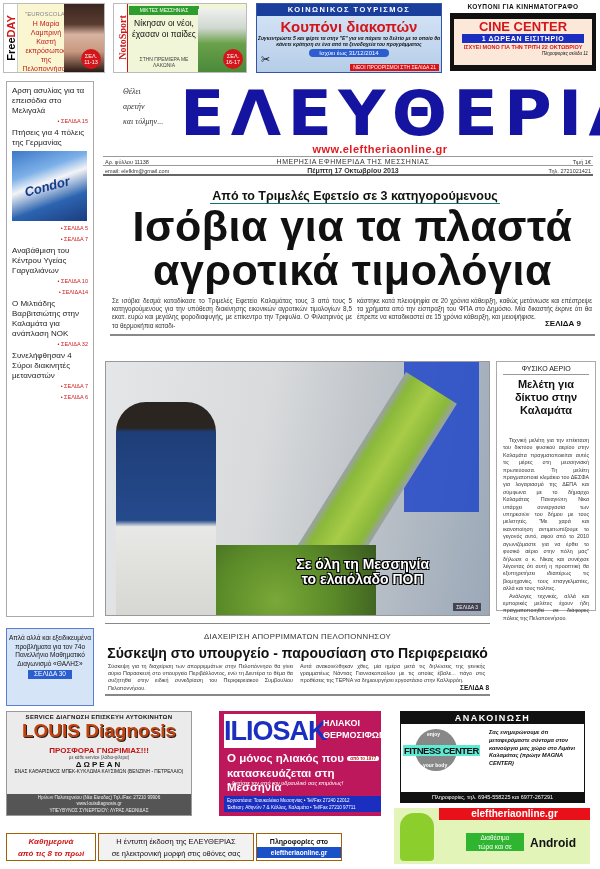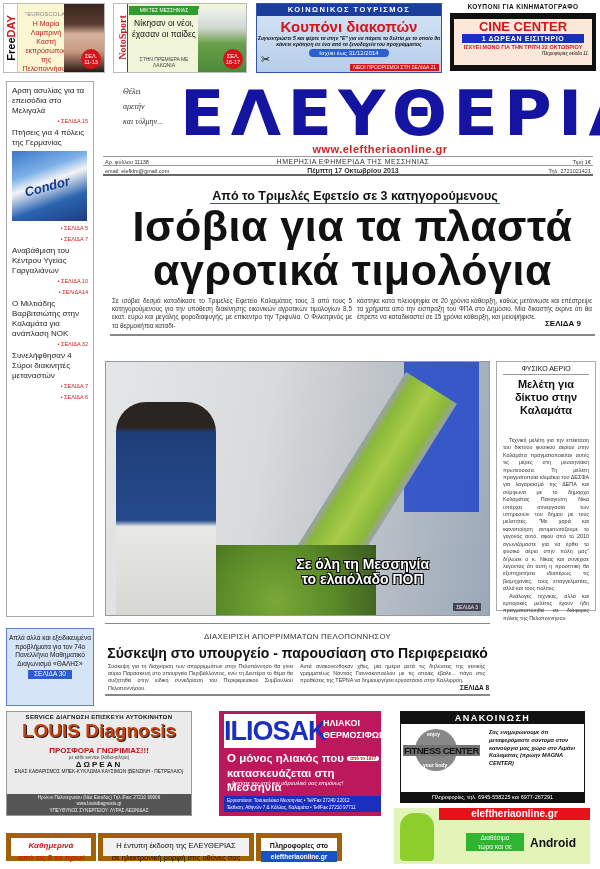--- a/index.html
+++ b/index.html
@@ -91,25 +91,25 @@
 .ad-ilio{left:219px;top:711px;width:162px;height:105px;background:#be185d;color:#fff;overflow:hidden}
 .ad-ilio .logo3{position:absolute;left:5px;top:3px;width:92px;height:34px;background:#fff;color:#1a2fc0;font-weight:bold;font-size:27px;line-height:34px;text-align:center;letter-spacing:-1px}
 .ad-ilio .pr{position:absolute;left:104px;top:6px;font-weight:bold;font-size:9px;line-height:12px}
 .ad-ilio .b1{position:absolute;left:8px;top:40px;font-size:11.5px;font-weight:bold;line-height:14px}
 .ad-ilio .b1 small{background:#fff;color:#c01010;font-size:4.5px;border-radius:4px;padding:0 3px;vertical-align:middle}
 .ad-ilio .it{position:absolute;left:8px;top:69px;font-size:5.5px;font-style:italic}
 .ad-ilio .foot{position:absolute;left:5px;bottom:4px;width:180px;background:#1a2fc0;font-size:4.6px;line-height:7px;padding:1px 3px}
 .ad-fit{left:400px;top:711px;width:185px;height:92px;border:1px solid #111;overflow:hidden}
 .ad-fit .hd{background:#111;color:#fff;font-weight:bold;font-size:9px;text-align:center;letter-spacing:1.5px;line-height:12px}
 .ad-fit .circ{position:absolute;left:14px;top:17px;width:42px;height:42px;border-radius:50%;background:#888}
-.ad-fit .fc{position:absolute;left:2px;top:33px;font-weight:bold;font-size:9.5px;letter-spacing:-.5px;background:#737373;padding:0 1px}
+.ad-fit .fc{position:absolute;left:2px;top:33px;font-weight:bold;font-size:9.5px;letter-spacing:-.5px;background:#5eead4;padding:0 1px}
 .ad-fit .msg{position:absolute;left:88px;top:17px;font-size:5.6px;font-style:italic;font-weight:bold;line-height:7.8px}
 .ad-fit .foot{position:absolute;bottom:0;left:0;width:100%;background:#111;color:#fff;font-size:5.5px;text-align:center;line-height:10px}
 
-.bot{top:833px;height:28px;border:5px solid #a16207}
+.bot{top:833px;height:28px;border:1px solid #a16207}
 .b-daily{left:6px;width:90px;color:#d01818;font-style:italic;font-weight:bold;font-size:8px;text-align:center;line-height:12px;padding-top:2px}
 .b-print{left:98px;width:156px;font-size:7.5px;text-align:center;line-height:12px;padding-top:2px;background:#f2f2f2}
 .b-info{left:256px;width:86px;font-weight:bold;font-size:7px;text-align:center;padding-top:2px;line-height:11px}
 .b-info .u{background:#1a50c8;color:#fff;font-size:6.5px}
 .android{left:394px;top:808px;width:196px;height:56px;background:#e2f4b8}
 .android .u2{position:absolute;left:45px;top:0;width:151px;background:#e8111a;color:#fff;font-weight:bold;font-size:10px;text-align:center;line-height:12px}
 .android .robot{position:absolute;left:6px;top:5px;width:34px;height:48px;background:#8ccf2c;border-radius:14px 14px 4px 4px}
 .android .avail{position:absolute;left:72px;top:25px;width:58px;background:#2fb52f;color:#fff;font-size:6.5px;text-align:center;line-height:9px}
 .android .and{position:absolute;left:136px;top:28px;font-weight:bold;font-size:12px}
 </style>

